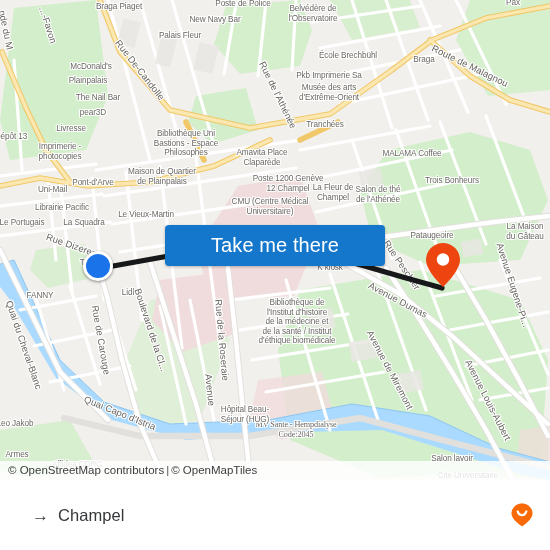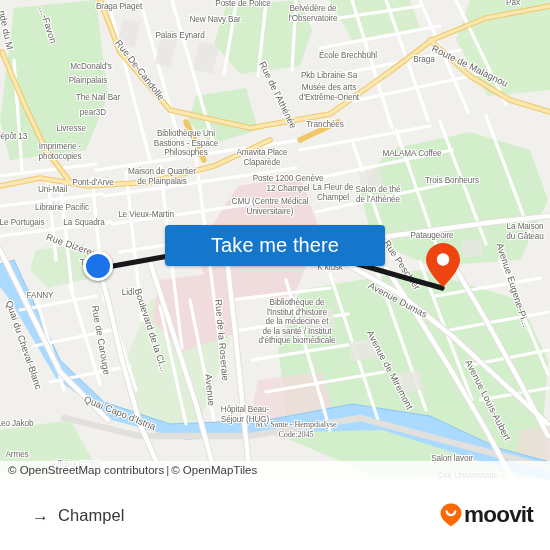--- a/index.html
+++ b/index.html
@@ -264,24 +264,24 @@
       </g>
     </svg>
 
     <div id="map-labels">
         <div class="lbl poi" style="left: 119px; top: 7px;">Braga Piaget</div>
         <div class="lbl poi" style="left: 243px; top: 4px;">Poste de Police</div>
         <div class="lbl poi" style="left: 513px; top: 3px;">Pax</div>
         <div class="lbl poi" style="left: 215px; top: 20px;">New Navy Bar</div>
         <div class="lbl poi" style="left: 313px; top: 14px;">Belvédère de
 l'Observatoire</div>
-        <div class="lbl poi" style="left: 180px; top: 36px;">Palais Eynard</div>
+        <div class="lbl poi" style="left: 180px; top: 36px;">Palais Fleur</div>
         <div class="lbl poi" style="left: 348px; top: 56px;">École Brechbühl</div>
         <div class="lbl poi" style="left: 396px; top: 60px; margin-left: 28px;">Braga</div>
-        <div class="lbl poi" style="left: 329px; top: 76px;">Pkb Librairie Sa</div>
+        <div class="lbl poi" style="left: 329px; top: 76px;">Pkb Imprimerie Sa</div>
         <div class="lbl poi" style="left: 91px; top: 67px;">McDonald's</div>
         <div class="lbl poi" style="left: 88px; top: 81px;">Plainpalais</div>
         <div class="lbl poi" style="left: 98px; top: 98px;">The Nail Bar</div>
         <div class="lbl poi" style="left: 329px; top: 93px;">Musée des arts
 d'Extrême-Orient</div>
         <div class="lbl poi" style="left: 93px; top: 113px;">pear3D</div>
         <div class="lbl poi" style="left: 325px; top: 125px;">Tranchées</div>
         <div class="lbl poi" style="left: 71px; top: 129px;">Livresse</div>
         <div class="lbl poi" style="left: 186px; top: 143px;">Bibliothèque Uni
 Bastions - Espace
@@ -370,16 +370,15 @@
   <div id="footer">
     <div id="trip-summary">
       <span class="arrow">→</span>
       <span>Champel</span>
     </div>
     <div id="brand-logo">
       <svg width="22" height="24" viewBox="0 0 22 24">
         <path d="M11 0.5 C5 0.5 0.5 5 0.5 10.6 C0.5 17 11 23.5 11 23.5 C11 23.5 21.5 17 21.5 10.6 C21.5 5 17 0.5 11 0.5 Z" fill="#f96a06"></path>
         <path d="M6.6 8.4 C6.6 8.4 7.9 12.2 11 12.2 C14.1 12.2 15.4 8.4 15.4 8.4" stroke="#ffffff" stroke-width="2.1" fill="none" stroke-linecap="round"></path>
       </svg>
-      <span id="brand-wordmark">moovit</span>
     </div>
   </div>
 </div>
 
 </body></html>

